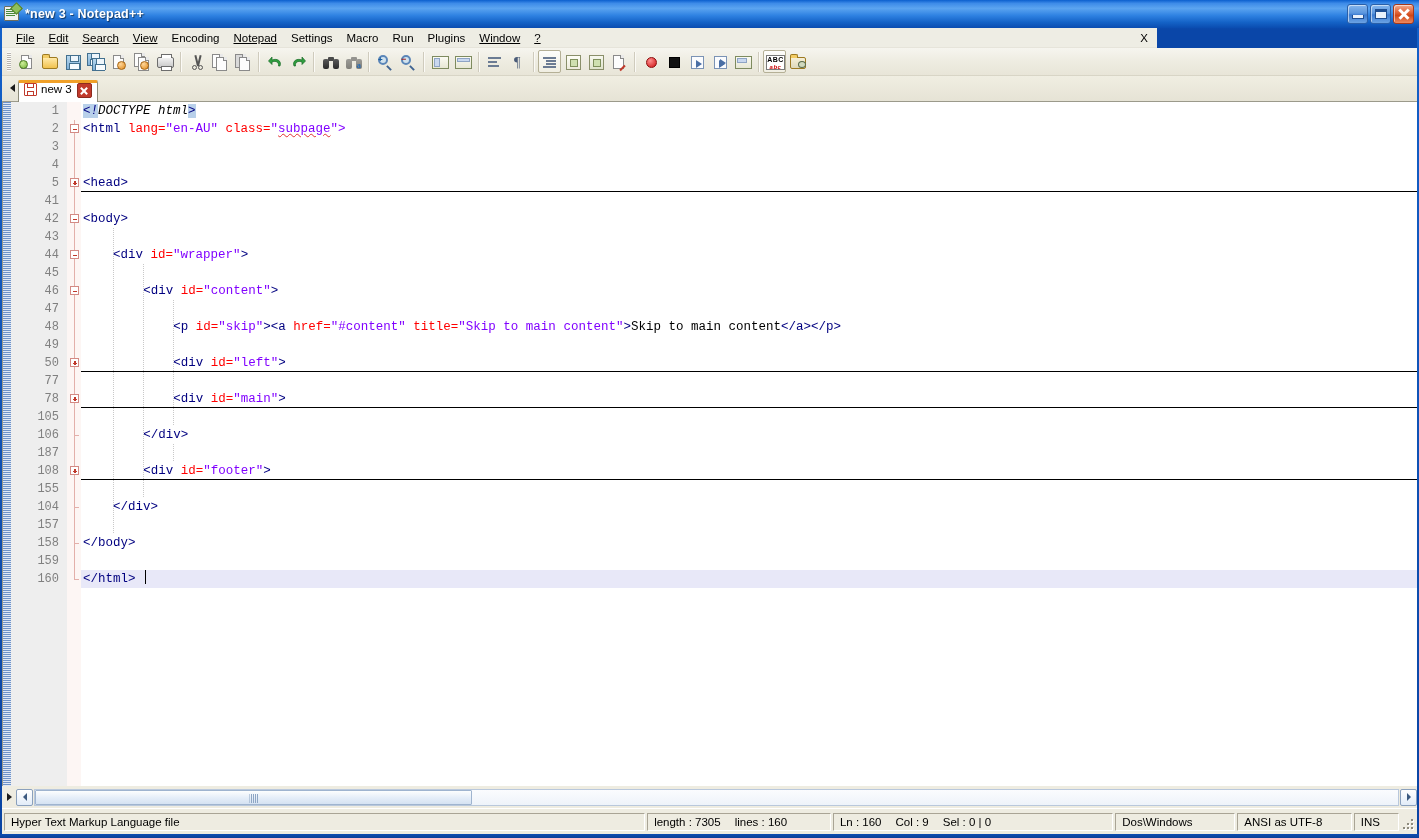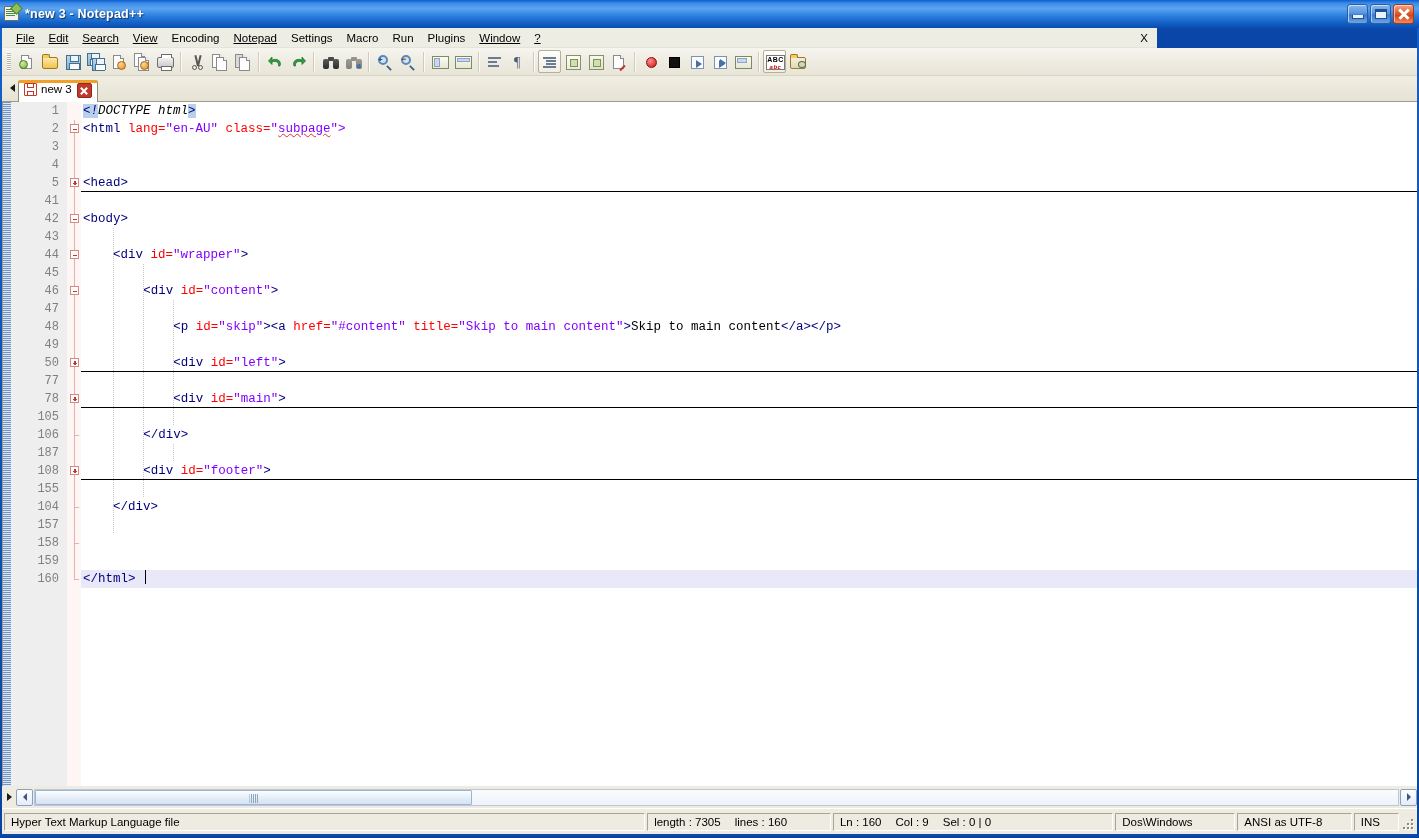--- a/index.html
+++ b/index.html
@@ -536,20 +536,21 @@
         <div class="row" style="position: absolute; left: 0px; right: 0px; top: 252px;"><div class="iguide" style="left: 32.08px;"></div><div class="iguide" style="left: 62.16px;"></div><div class="iguide" style="left: 92.24px;"></div><div class="codeline" style="left: 90.24px;"><span class="tg">&lt;div </span><span class="at">id=</span><span class="vl">"left"</span><span class="tg">&gt;</span></div><div class="foldline"></div></div>
         <div class="row" style="position: absolute; left: 0px; right: 0px; top: 270px;"><div class="iguide" style="left: 32.08px;"></div><div class="iguide" style="left: 62.16px;"></div><div class="iguide" style="left: 92.24px;"></div><div class="codeline" style="left: 0px;"></div></div>
         <div class="row" style="position: absolute; left: 0px; right: 0px; top: 288px;"><div class="iguide" style="left: 32.08px;"></div><div class="iguide" style="left: 62.16px;"></div><div class="iguide" style="left: 92.24px;"></div><div class="codeline" style="left: 90.24px;"><span class="tg">&lt;div </span><span class="at">id=</span><span class="vl">"main"</span><span class="tg">&gt;</span></div><div class="foldline"></div></div>
         <div class="row" style="position: absolute; left: 0px; right: 0px; top: 306px;"><div class="iguide" style="left: 32.08px;"></div><div class="iguide" style="left: 62.16px;"></div><div class="iguide" style="left: 92.24px;"></div><div class="codeline" style="left: 0px;"></div></div>
         <div class="row" style="position: absolute; left: 0px; right: 0px; top: 324px;"><div class="iguide" style="left: 32.08px;"></div><div class="iguide" style="left: 62.16px;"></div><div class="codeline" style="left: 60.16px;"><span class="tg">&lt;/div&gt;</span></div></div>
         <div class="row" style="position: absolute; left: 0px; right: 0px; top: 342px;"><div class="iguide" style="left: 32.08px;"></div><div class="iguide" style="left: 62.16px;"></div><div class="iguide" style="left: 92.24px;"></div><div class="codeline" style="left: 0px;"></div></div>
         <div class="row" style="position: absolute; left: 0px; right: 0px; top: 360px;"><div class="iguide" style="left: 32.08px;"></div><div class="iguide" style="left: 62.16px;"></div><div class="codeline" style="left: 60.16px;"><span class="tg">&lt;div </span><span class="at">id=</span><span class="vl">"footer"</span><span class="tg">&gt;</span></div><div class="foldline"></div></div>
         <div class="row" style="position: absolute; left: 0px; right: 0px; top: 378px;"><div class="iguide" style="left: 32.08px;"></div><div class="iguide" style="left: 62.16px;"></div><div class="codeline" style="left: 0px;"></div></div>
         <div class="row" style="position: absolute; left: 0px; right: 0px; top: 396px;"><div class="iguide" style="left: 32.08px;"></div><div class="codeline" style="left: 30.08px;"><span class="tg">&lt;/div&gt;</span></div></div>
         <div class="row" style="position: absolute; left: 0px; right: 0px; top: 414px;"><div class="iguide" style="left: 32.08px;"></div><div class="codeline" style="left: 0px;"></div></div>
+        <div class="row" style="position: absolute; left: 0px; right: 0px; top: 432px;"><div class="codeline" style="left: 0px;"><span class="tg">&lt;/body&gt;</span></div></div>
         <div class="row" style="position: absolute; left: 0px; right: 0px; top: 450px;"><div class="codeline" style="left: 0px;"></div></div>
         <div class="row current" style="position: absolute; left: 0px; right: 0px; top: 468px;"><div class="codeline" style="left: 0px;"><span class="tg">&lt;/html&gt;</span><span class="caret" style="margin-left: 9px;"></span></div></div>
       </div>
   </div>
 
   <div id="hscroll">
     <div id="hs-dock">
         <div class="tri"></div>
       </div>
     <div class="sbtn">

